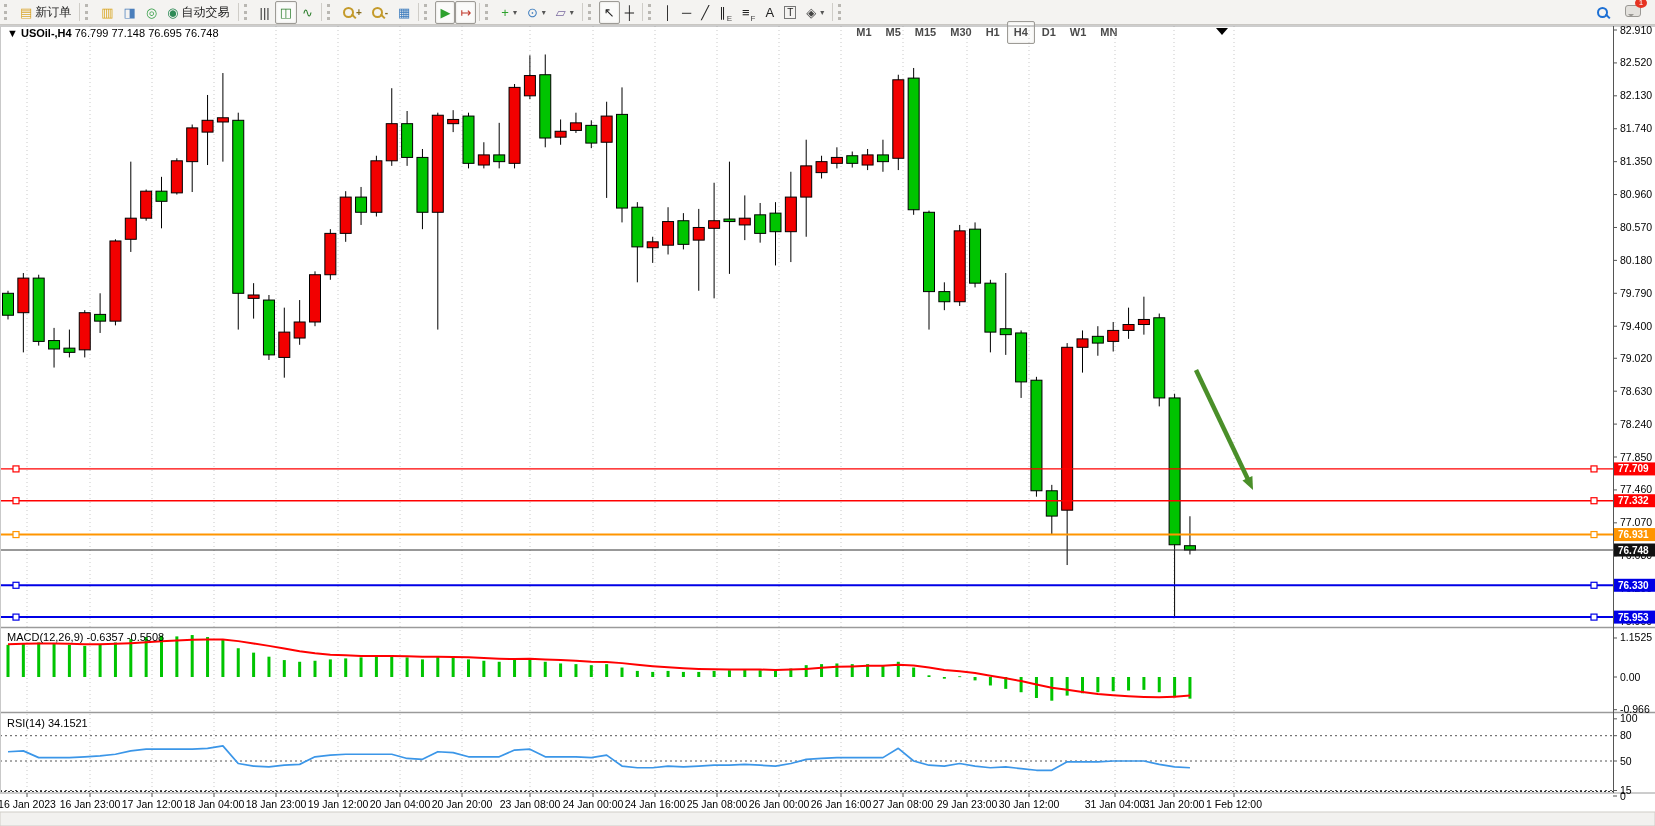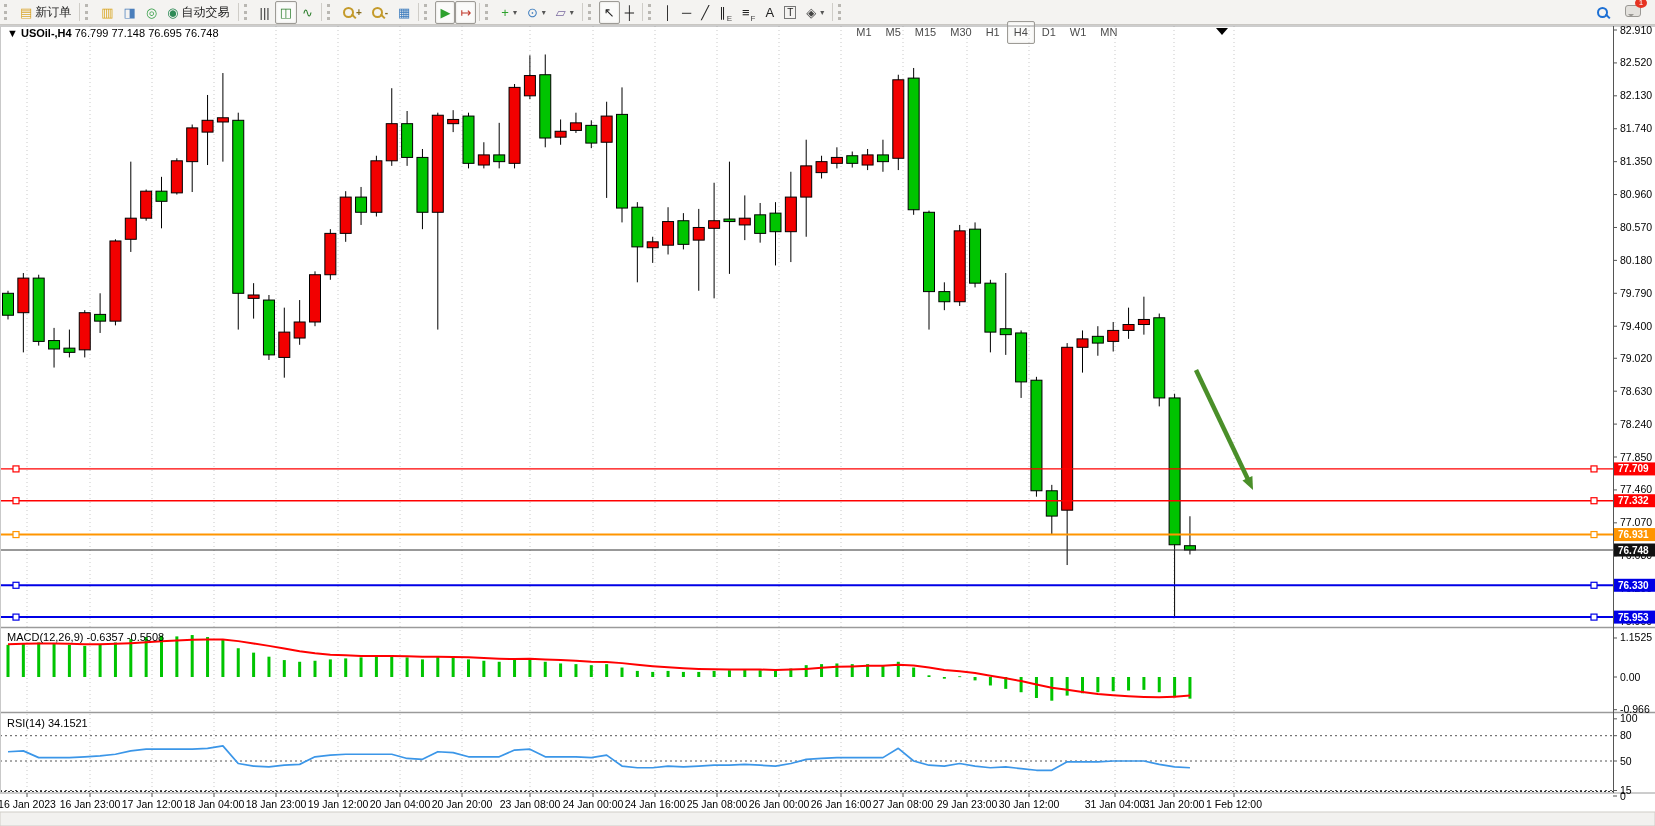--- a/index.html
+++ b/index.html
@@ -8,21 +8,21 @@
   #toolbar{position:absolute;left:0;top:0;width:1655px;height:25px;background:#f4f3f1;
     border-bottom:1px solid #c9c7c3;display:flex;align-items:center;box-sizing:border-box;padding-left:2px;}
   .tb-handle{width:5px;height:16px;border-left:3px dotted #b9b7b2;margin:0 3px 0 2px;}
   .tb-sep{width:1px;height:18px;background:#cfcdc8;margin:0 3px;}
   .tbtn{display:flex;align-items:center;gap:3px;height:21px;padding:0 4px;border:1px solid transparent;
     border-radius:2px;font-size:12px;color:#222;cursor:default;white-space:nowrap;}
   .tbtn.active{background:#fbfbfa;border:1px solid #9d9b96;box-shadow:inset 0 0 2px #d8d6d2;}
   .tbtn .glyph{font-size:13px;line-height:13px;}
   .tbtn .sub{font-size:8px;color:#444;margin-left:-2px;align-self:flex-end;}
   .tbtn .caret{font-size:8px;color:#555;margin-left:1px;}
-  .tbtn.tf{font-size:11px;color:#4a4a4a;padding:0 6px;font-weight:400;margin-top:40px;}
+  .tbtn.tf{font-size:11px;color:#4a4a4a;padding:0 6px;font-weight:700;margin-top:40px;}
   .tbtn .boxed{border:1px solid #777;padding:0 2px;font-size:10px;line-height:11px;}
   .mag{width:7px;height:7px;border:2px solid #c49a2a;border-radius:50%;position:relative;display:inline-block;}
   .mag::after{content:"";position:absolute;right:-4px;bottom:-3px;width:6px;height:2px;background:inherit;
     background:none;border-top:2px solid #c49a2a;transform:rotate(45deg);}
   .mag.blue{border-color:#1c6fd4;}
   .mag.blue::after{border-top-color:#1c6fd4;}
   .magsign{font-size:10px;font-weight:bold;color:#8a6d1d;margin-left:-1px;}
   .bubble{width:14px;height:10px;background:#e3e1dd;border:1px solid #9a9894;border-radius:3px;position:relative;display:inline-block;}
   .bubble::after{content:"";position:absolute;left:2px;bottom:-4px;border:3px solid transparent;border-top-color:#9a9894;}
   .badge{position:absolute;right:-6px;top:-5px;min-width:10px;height:10px;background:#e63322;color:#fff;

